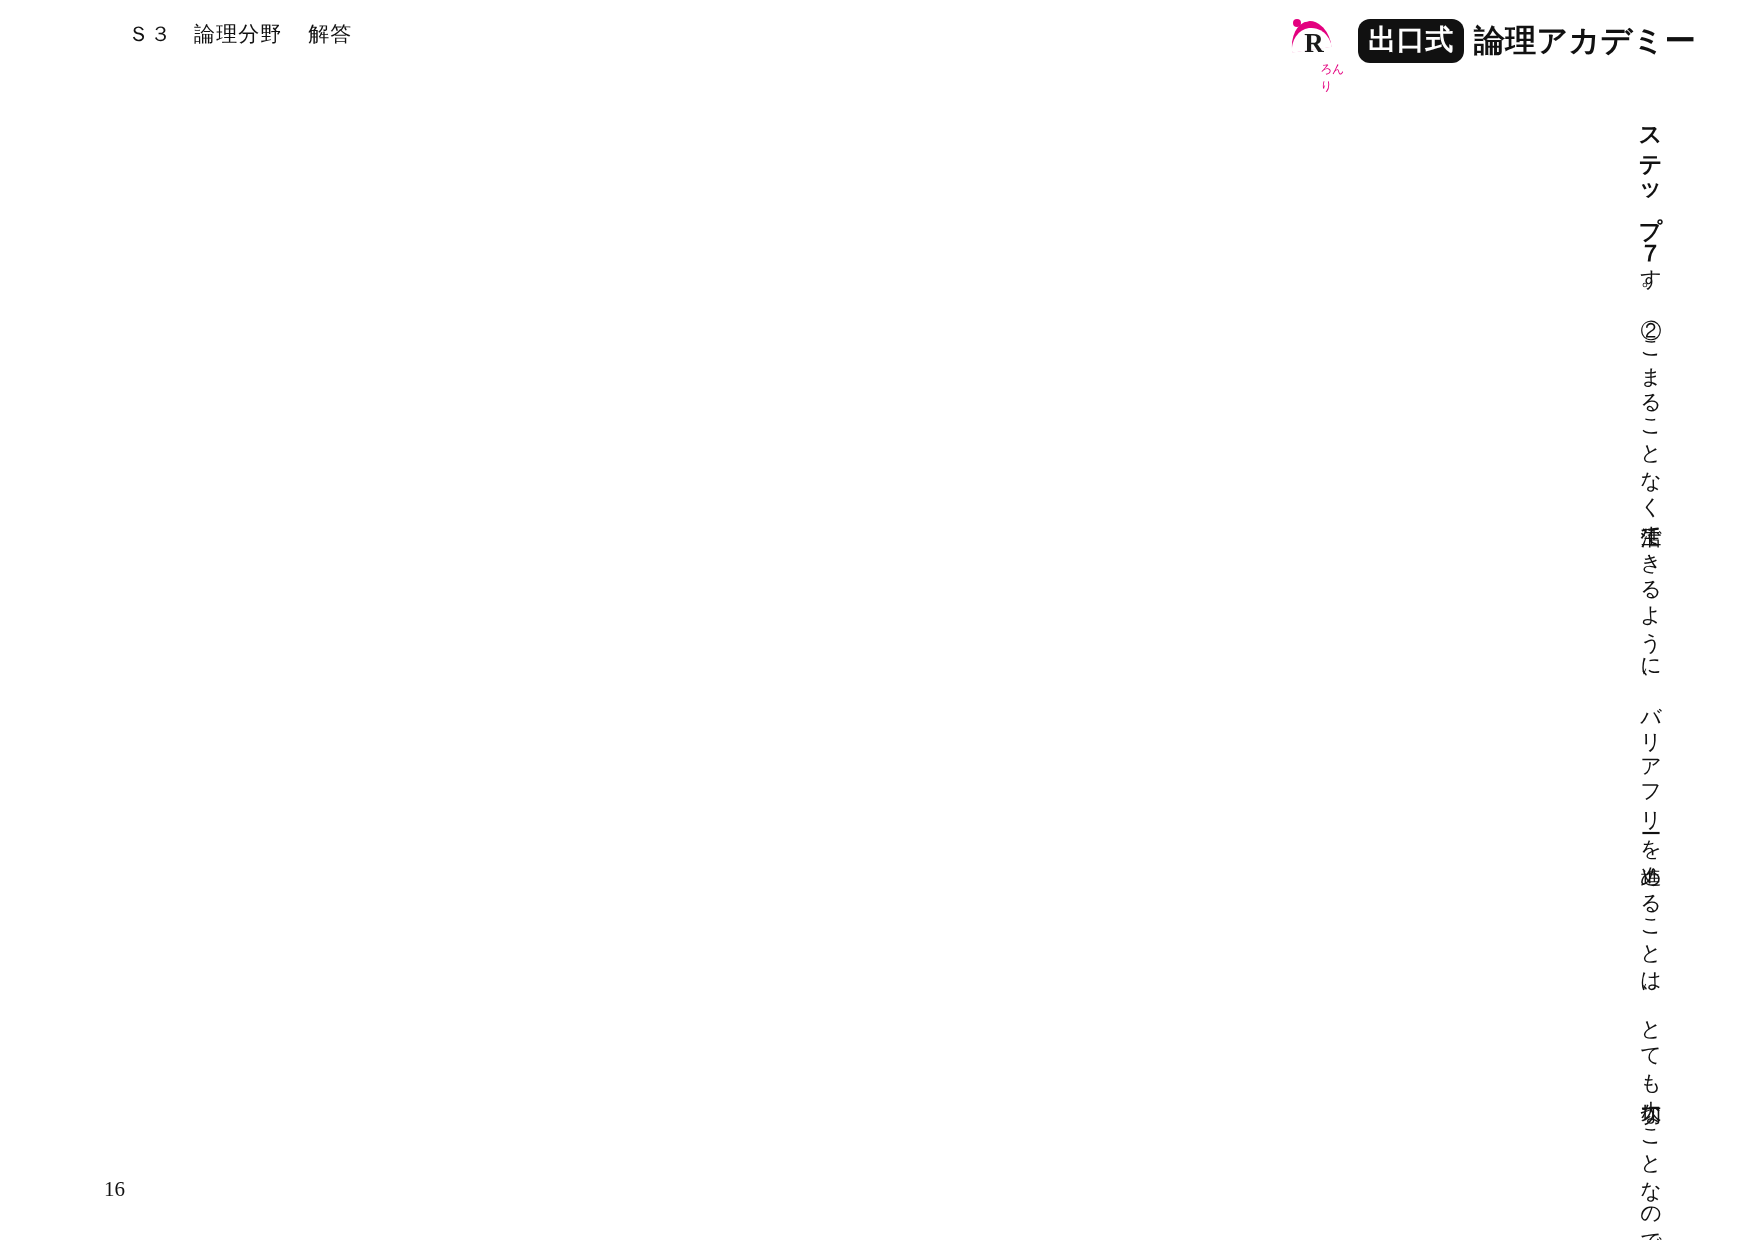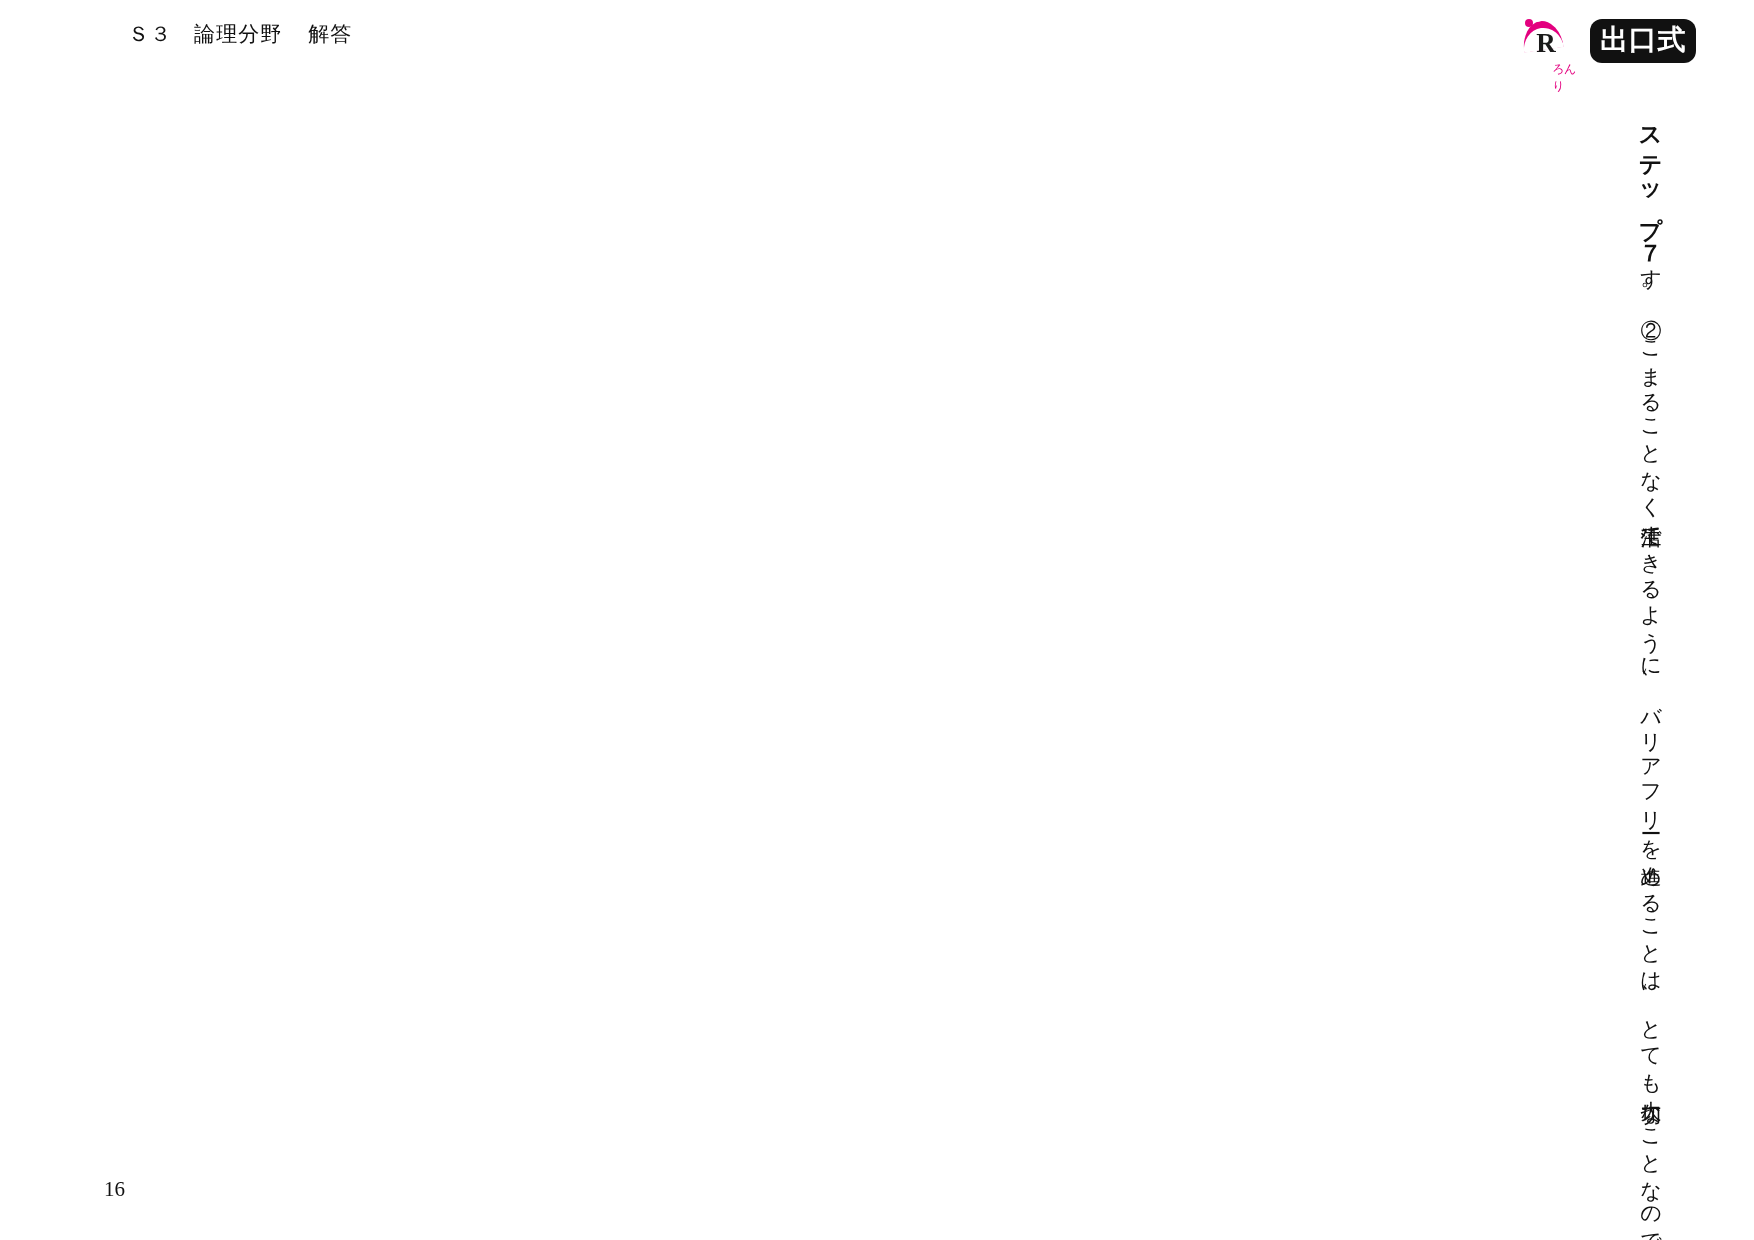--- a/index.html
+++ b/index.html
@@ -185,20 +185,21 @@
   </div>
 
   <div class="brand">
     <div class="brand-mark">
       <div class="swoosh"></div>
       <div class="dot-a"></div>
       <div class="rmark">R</div>
       <div class="rmark-sub">ろんり</div>
     </div>
     <div class="brand-badge">出口式</div>
+    <div class="brand-title">論理アカデミー</div>
   </div>
 </div>
 
 <div class="sheet">
   <div class="vcols">
 
     <div class="vcol col-heading">ステップ７</div>
     <div class="gap-md"></div>
 
     <div class="qgroup">

